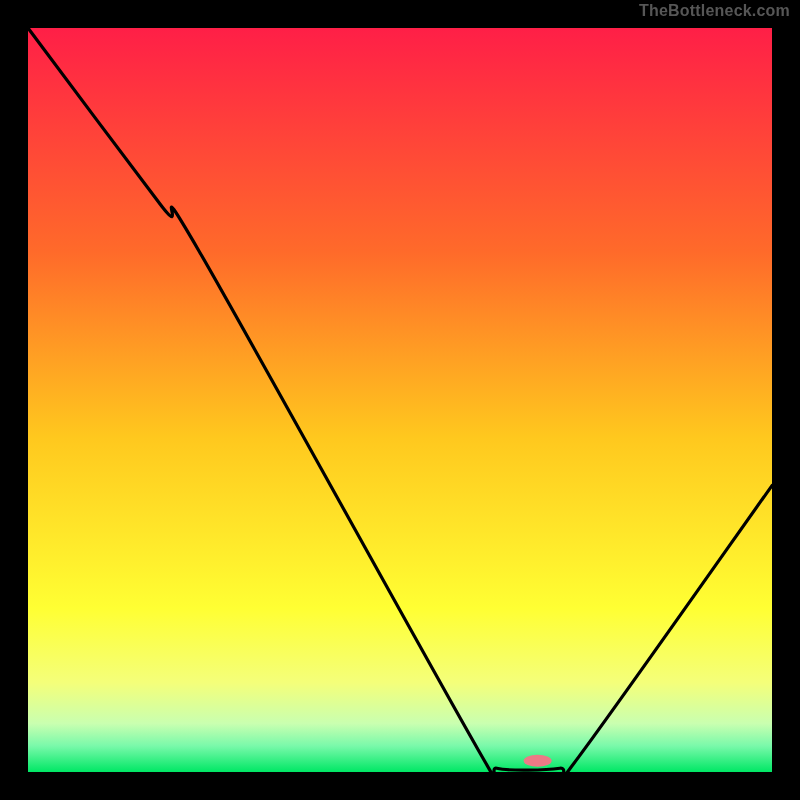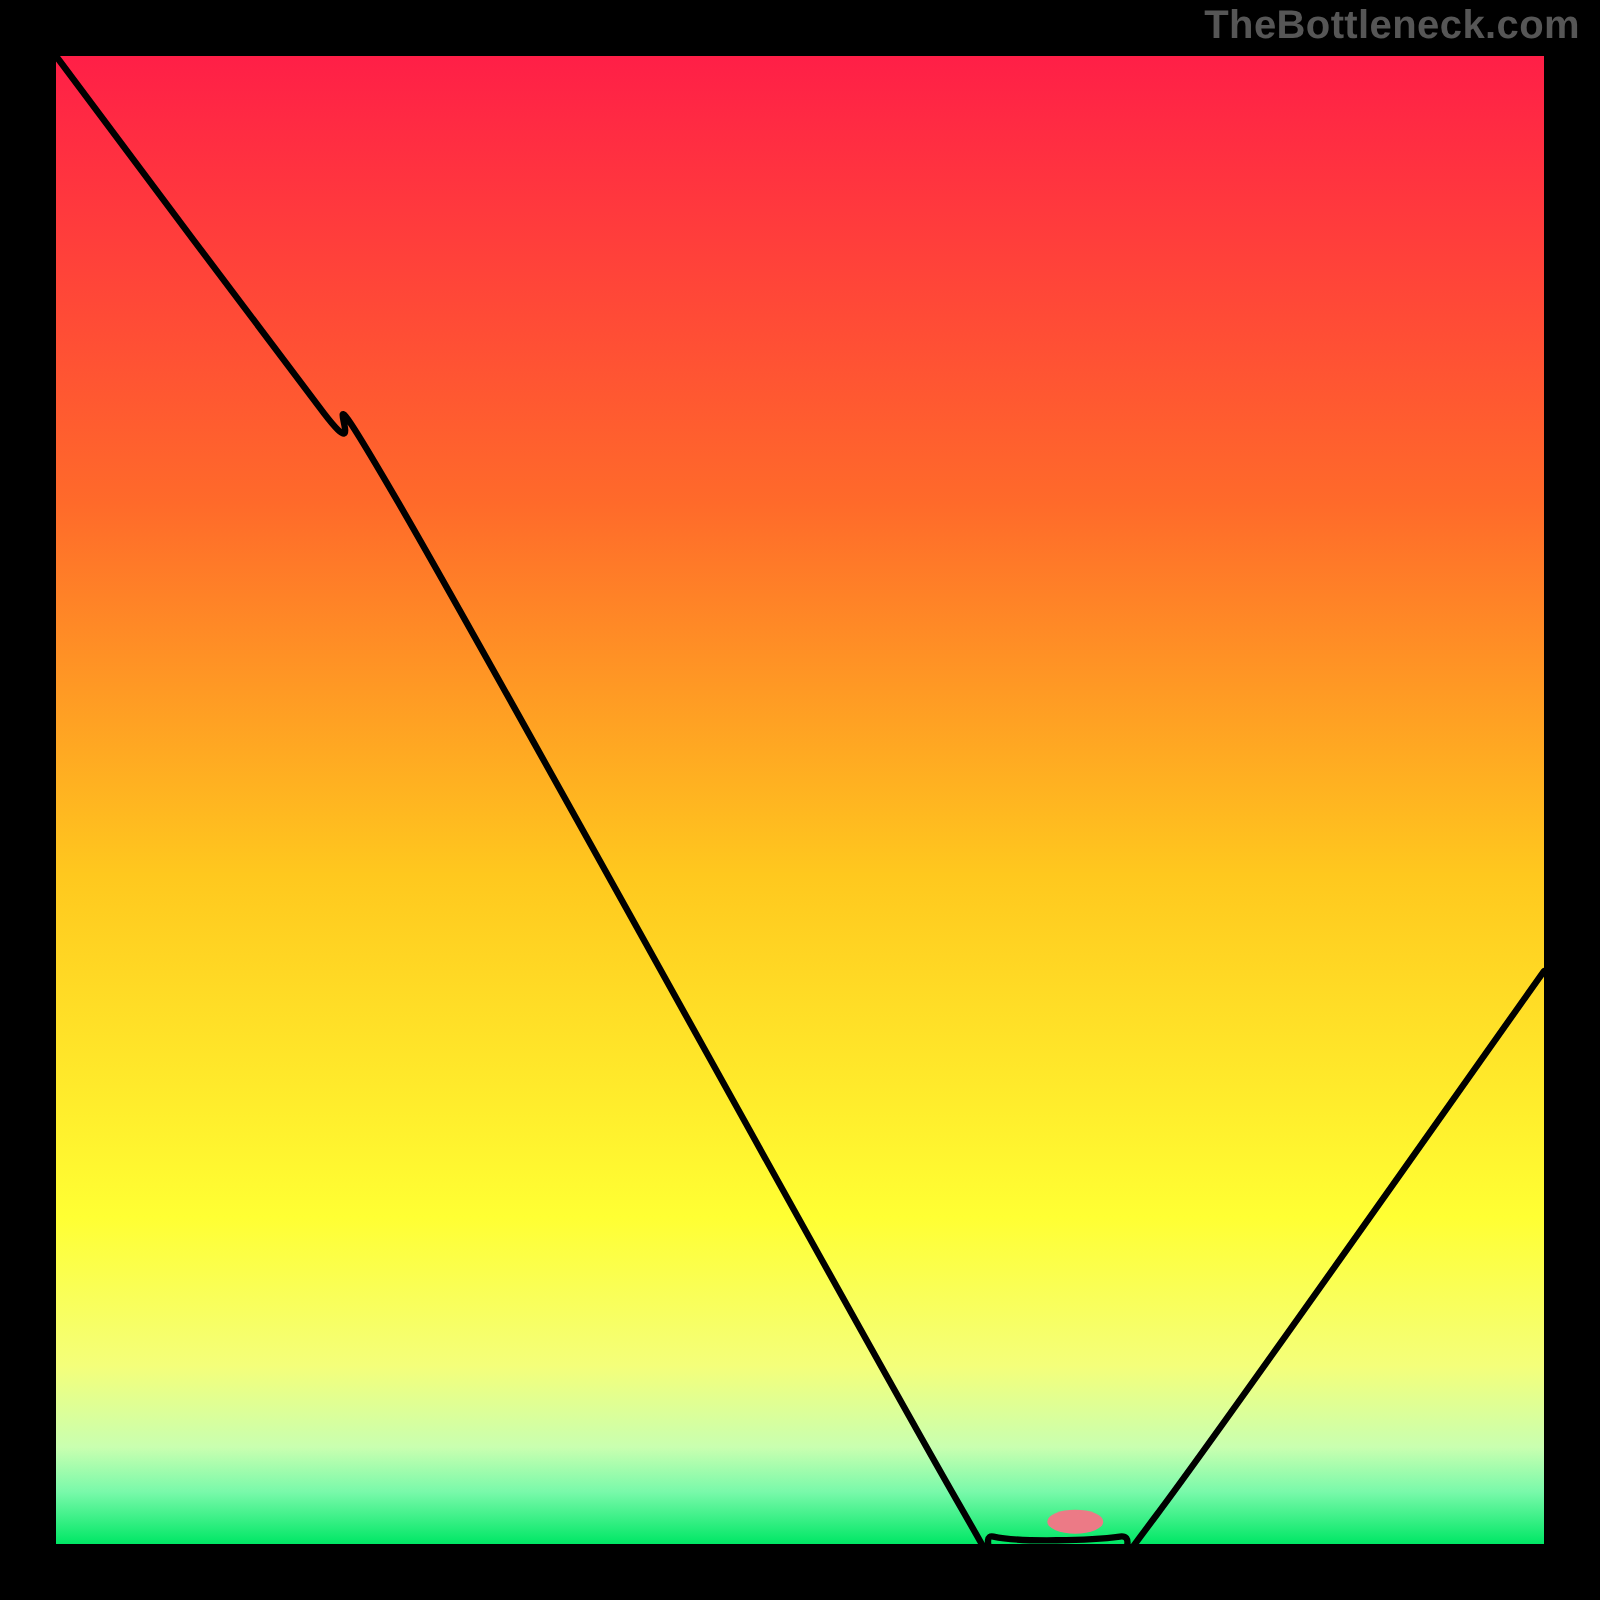--- a/index.html
+++ b/index.html
@@ -14,21 +14,21 @@
     position: relative;
     width: 800px;
     height: 800px;
     background: #000;
   }
   .watermark {
     position: absolute;
     top: 2px;
     right: 10px;
     font-family: Arial, Helvetica, sans-serif;
-    font-size: 20px;
+    font-size: 16px;
     font-weight: 600;
     color: #565656;
     letter-spacing: 0.2px;
   }
   svg.plot {
     position: absolute;
     left: 0;
     top: 0;
     width: 800px;
     height: 800px;

